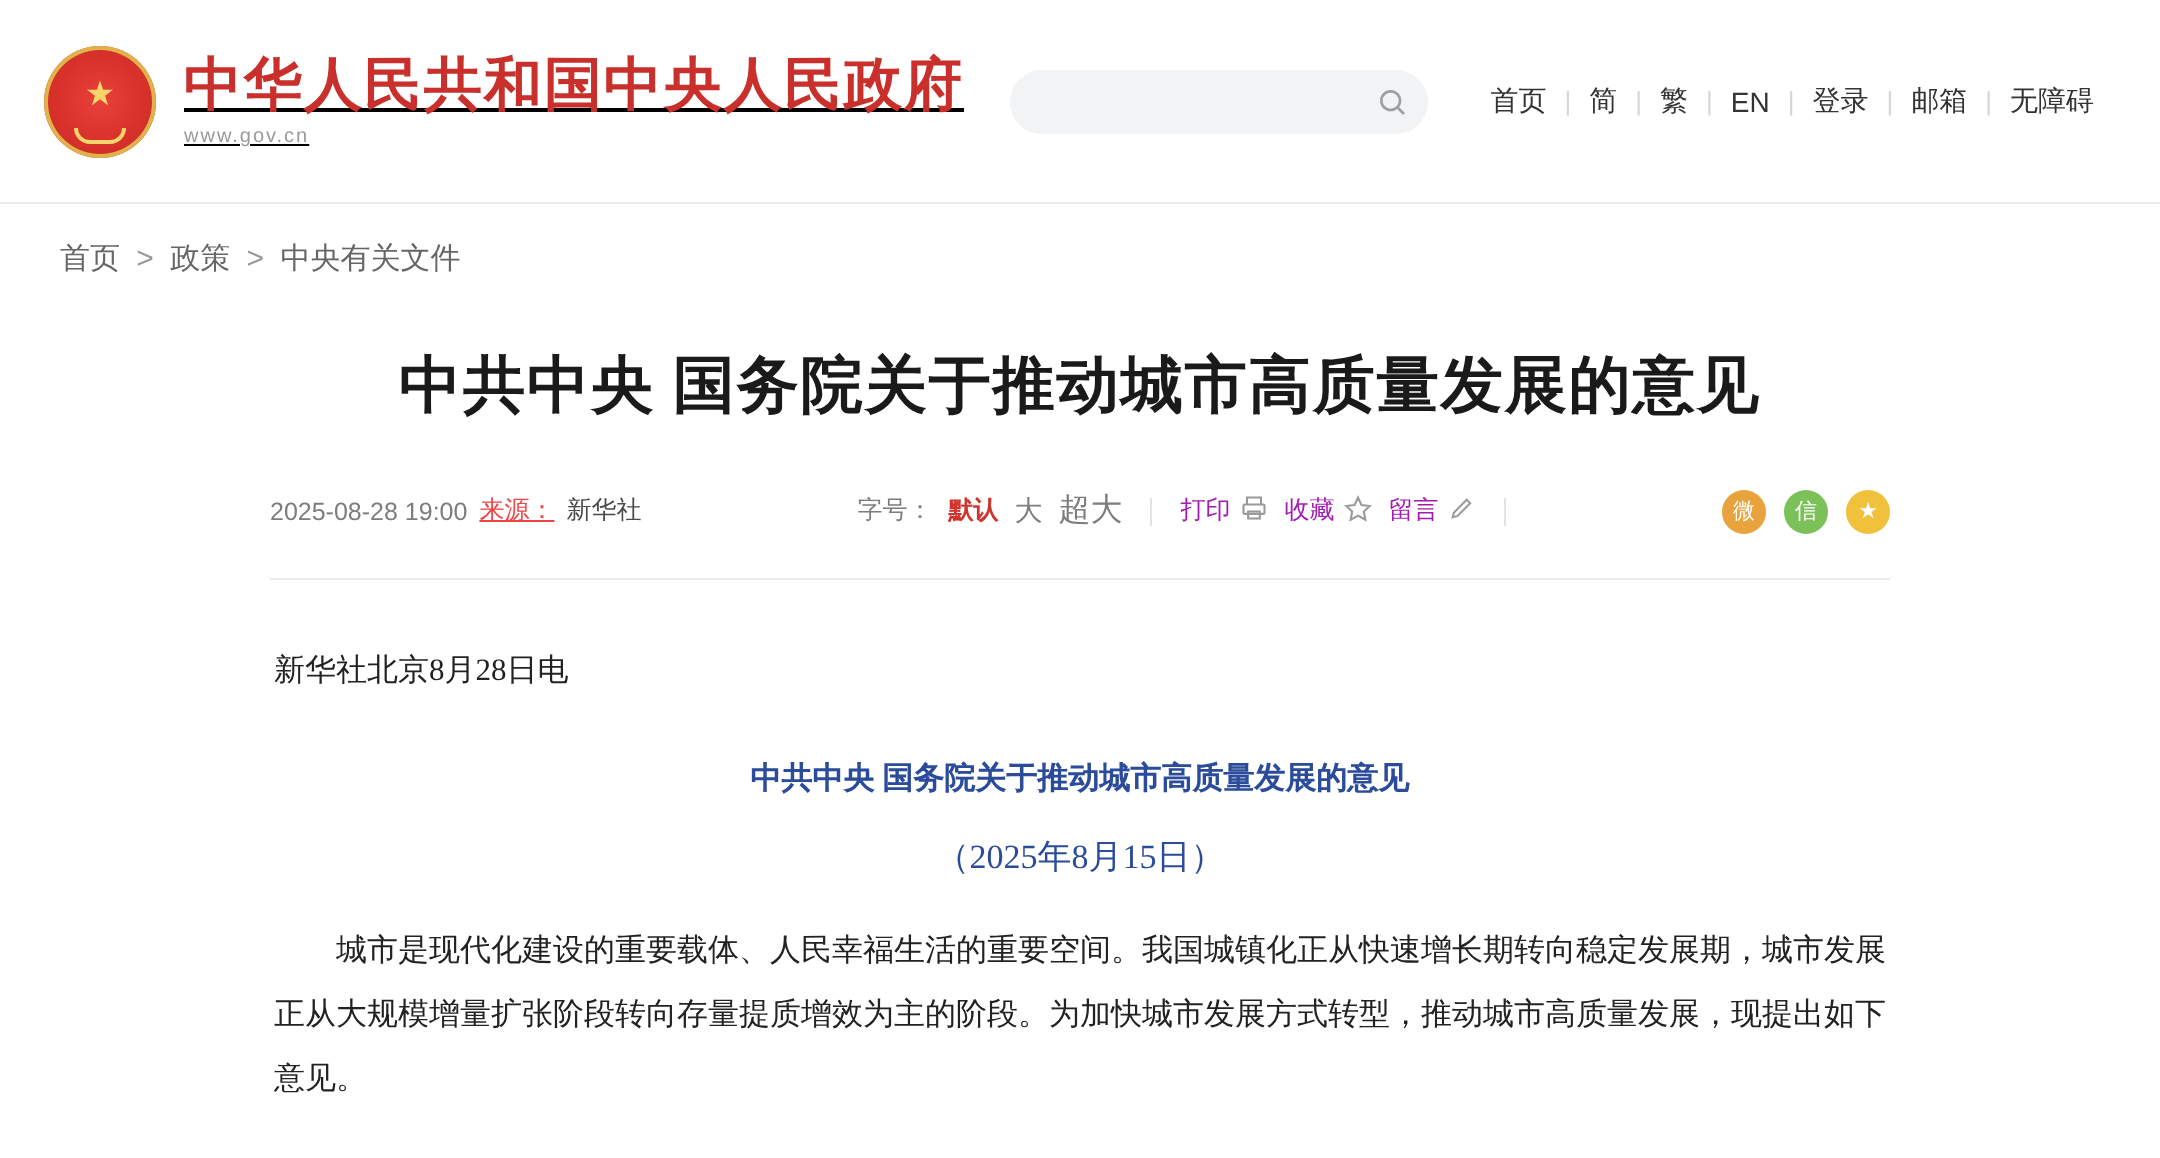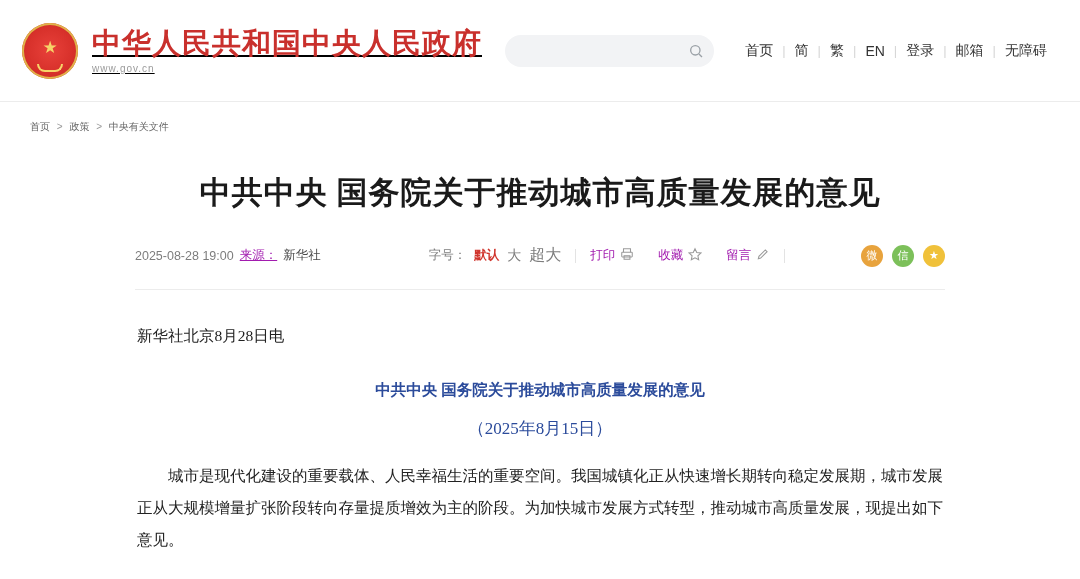--- a/index.html
+++ b/index.html
@@ -113,21 +113,21 @@
 
   .header-rule {
     height: 1px;
     background: #ececec;
     margin: 0;
   }
 
   
   .crumb {
     padding: 18px 0 0 30px;
-    font-size: 10px;
+    font-size: 15px;
     color: #666;
     height: 44px;
   }
   .crumb a { color: #666; text-decoration: none; }
   .crumb .sep { color: #999; padding: 0 4px; }
 
   
   .wrap {
     width: 810px;
     margin: 0 auto;
@@ -145,41 +145,41 @@
     margin-top: 32px;
     height: 44px;
     display: flex;
     align-items: center;
     font-size: 12.5px;
     color: #7d7d7d;
     border-bottom: 1px solid #ececec;
     padding-bottom: 24px;
   }
   .meta-left { display: flex; align-items: center; gap: 6px; }
-  .meta-src { color: #a21caf; text-decoration: underline; }
+  .meta-src { color: #ef4444; text-decoration: underline; }
   .meta-src-name { color: #4a4a4a; }
 
   .meta-center {
     margin-left: 108px;
     display: flex;
     align-items: center;
     gap: 8px;
   }
   .fs-label { color: #7d7d7d; }
   .fs-opt { color: #7d7d7d; cursor: pointer; }
   .fs-opt.active { color: #d0342c; font-weight: bold; }
   .fs-mid { font-size: 14px; }
   .fs-big { font-size: 16px; }
 
   .vline {
     width: 1px; height: 14px; background: #e3e3e3;
     margin: 0 14px;
   }
   .tool { display: flex; align-items: flex-start; gap: 5px; color: #a21caf; }
-  .tool + .tool { margin-left: 24px; }
+  .tool + .tool { margin-left: 8px; }
   .ico-sm { width: 14px; height: 14px; display: inline-block; color: #9a9a9a; }
 
   .share-group { margin-left: auto; display: flex; gap: 9px; align-items: center; }
   .share-dot {
     width: 22px; height: 22px; border-radius: 50%;
     display: flex; align-items: center; justify-content: center;
     font-size: 11px;
     color: #fff;
   }
   .sd-weibo { background: #e8a33d; }

